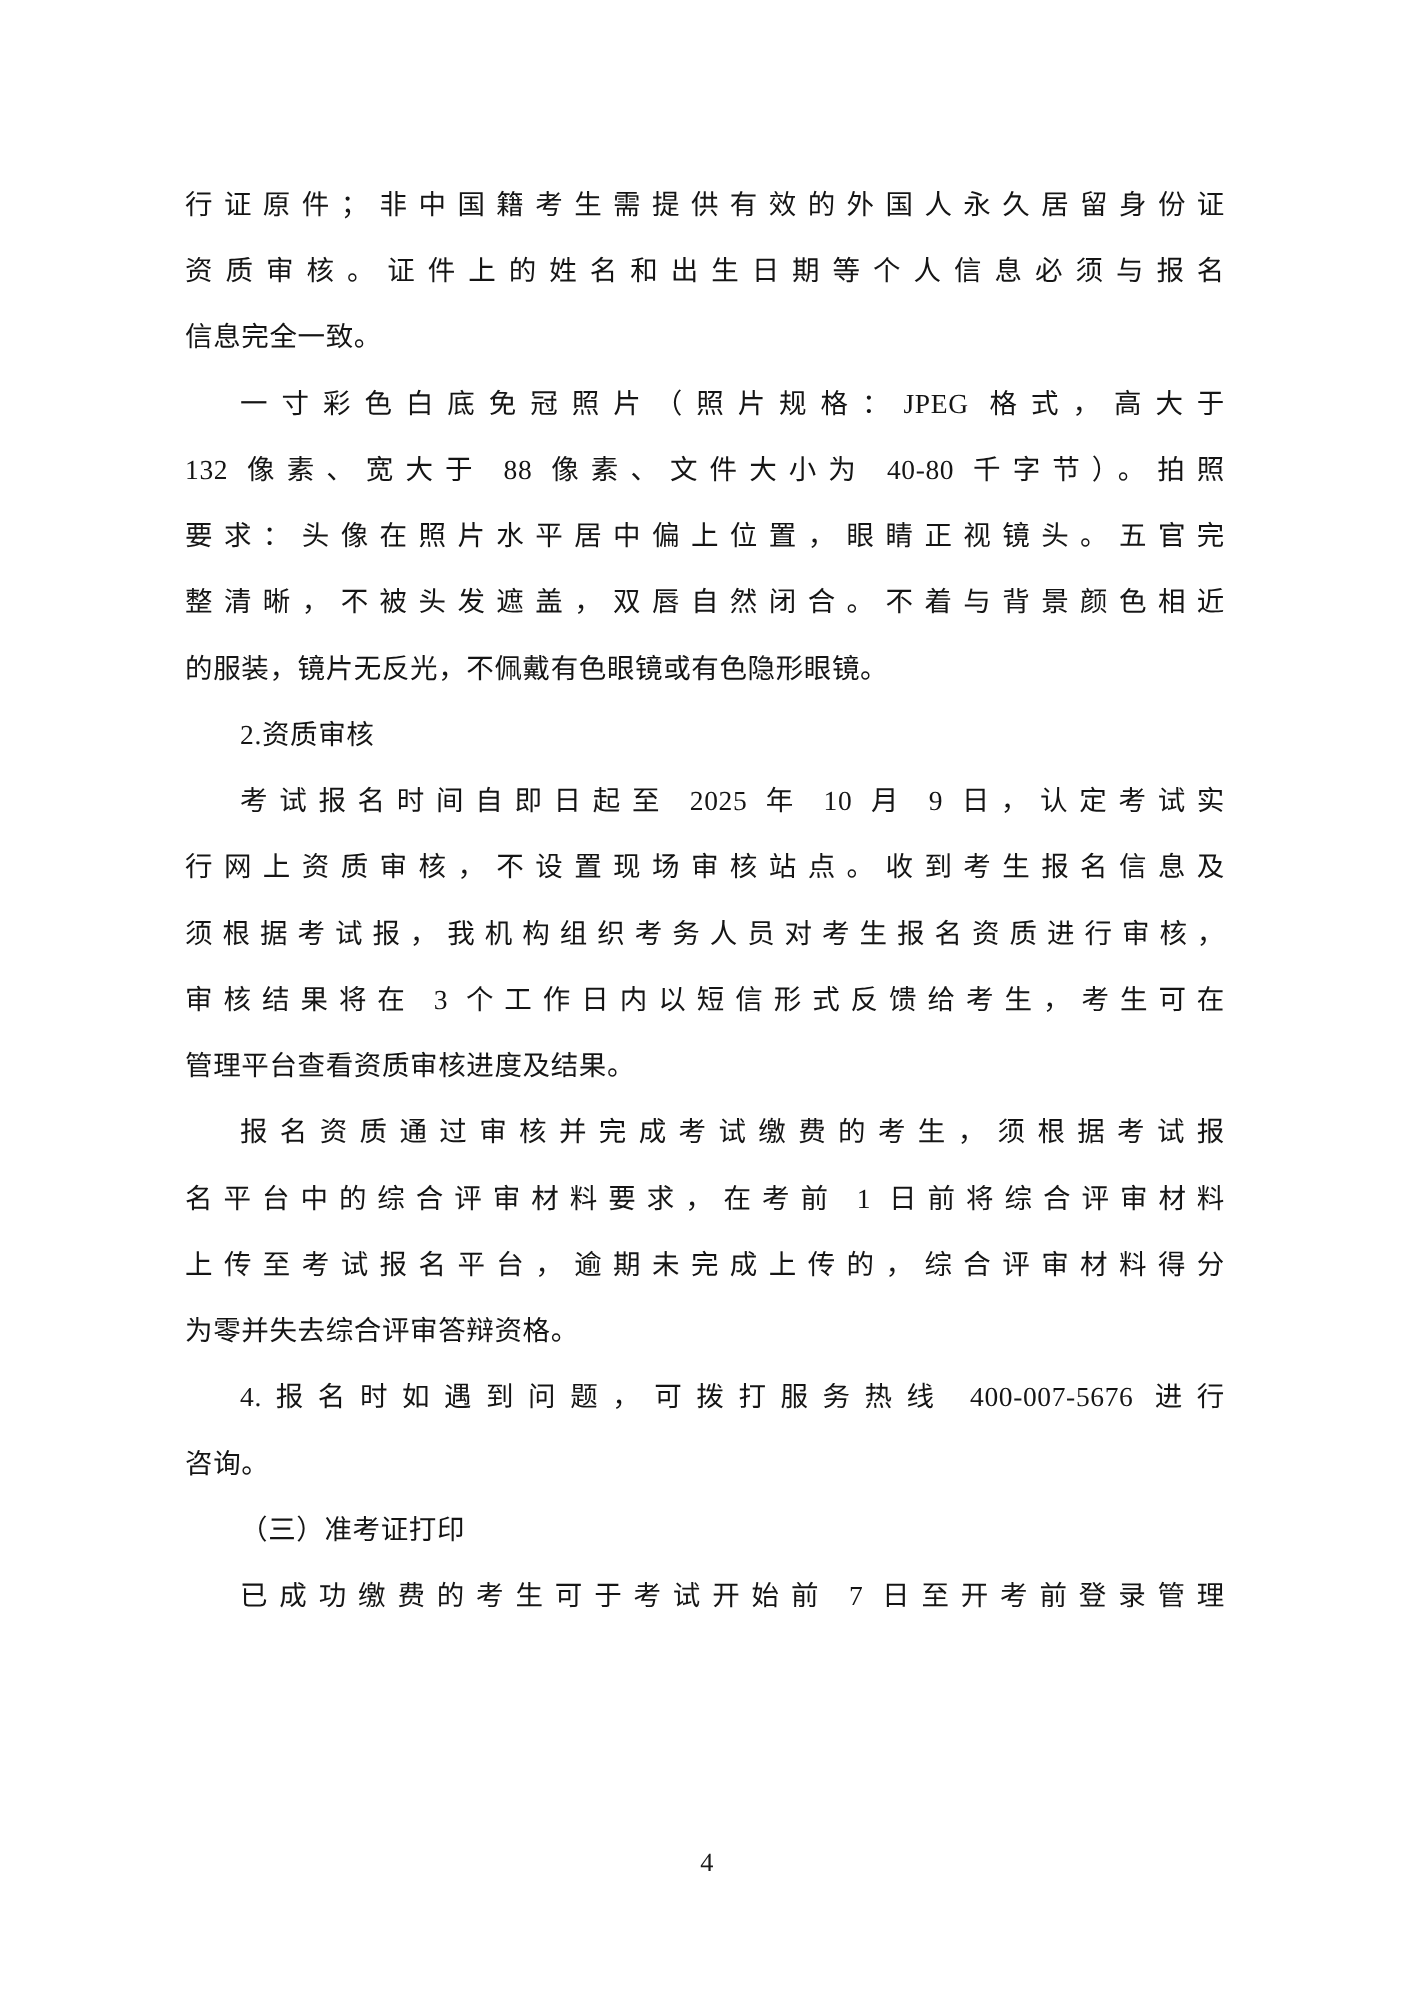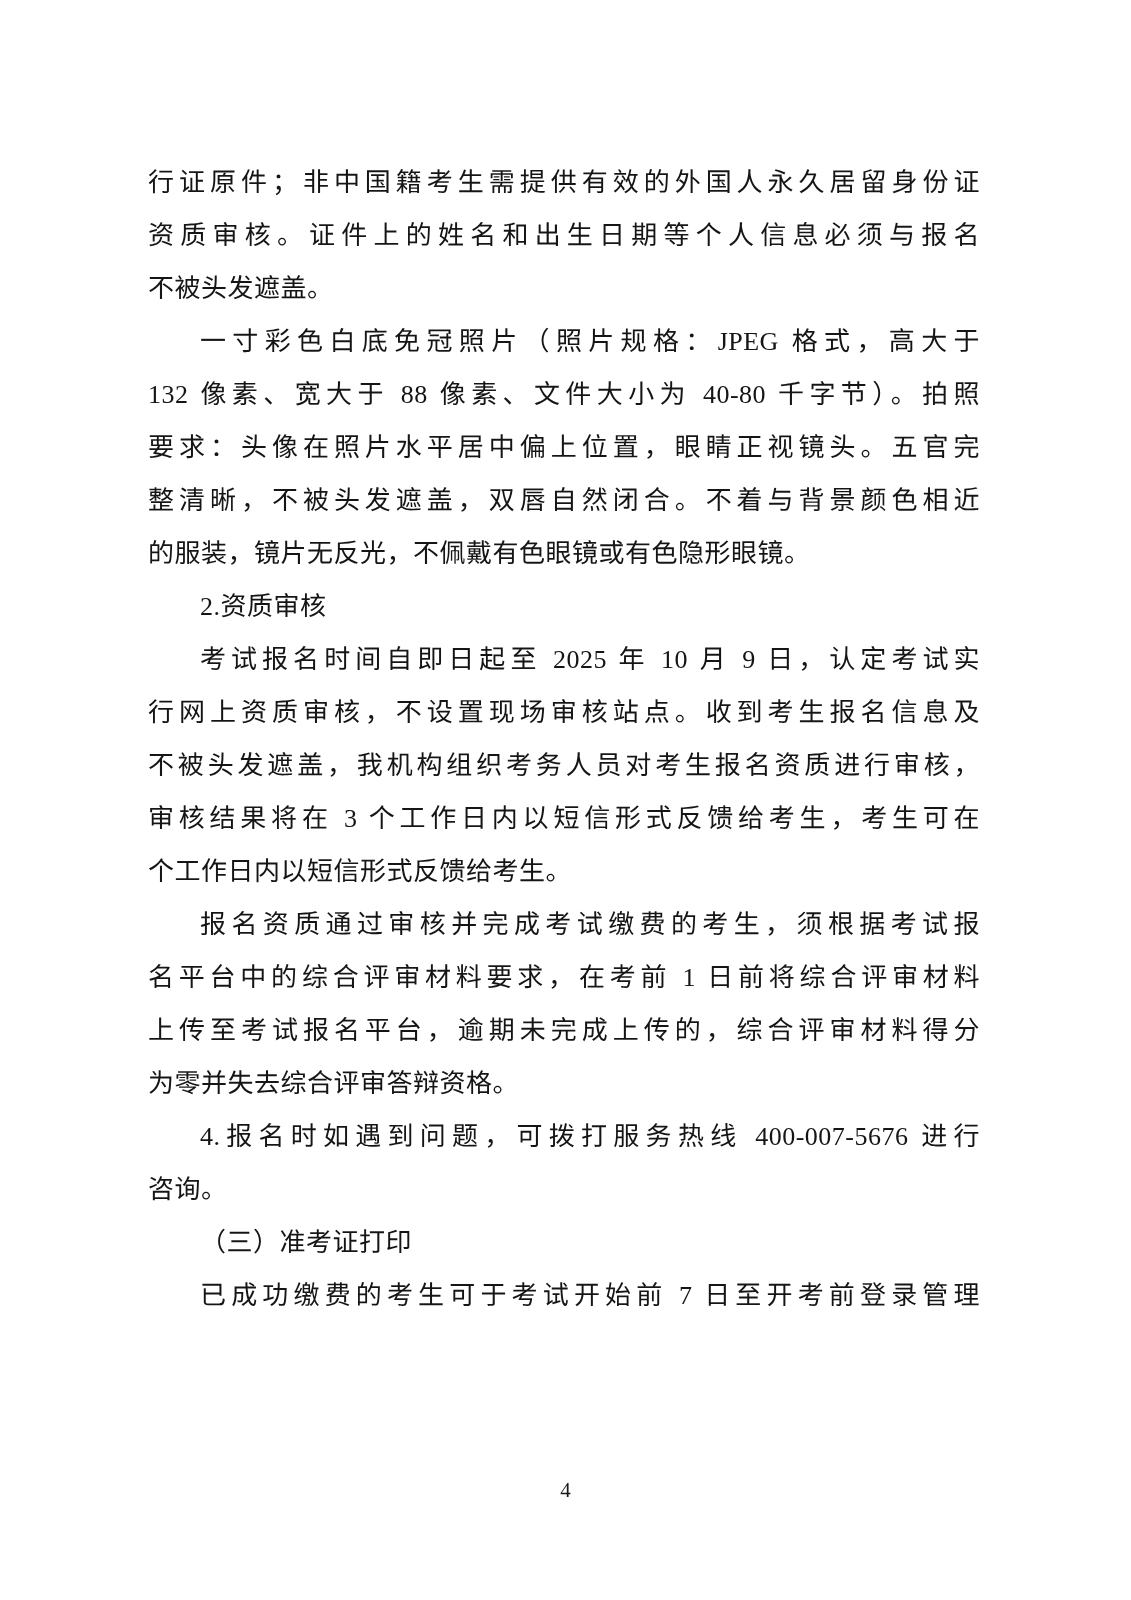--- a/index.html
+++ b/index.html
@@ -15,23 +15,23 @@
     font-family: "Liberation Serif", "DejaVu Serif", serif;
     color: #151515;
   }
   .page {
     position: absolute;
     inset: 0;
   }
   .text-block {
     position: absolute;
     left: 148px;
-    top: 156px;
+    top: 137px;
     width: 832px;
-    font-size: 26px;
+    font-size: 22px;
     line-height: 53px;
     letter-spacing: 0.5px;
   }
   .line {
     white-space: nowrap;
     text-align: left;
     text-justify: inter-character;
   }
   
   .line.j {
@@ -59,32 +59,32 @@
     color: #1a1a1a;
   }
 </style>
 </head>
 <body>
 
 <div class="page">
   <div class="text-block">
     <div class="line j">行证原件；非中国籍考生需提供有效的外国人永久居留身份证</div>
     <div class="line j">资质审核。证件上的姓名和出生日期等个人信息必须与报名</div>
-    <div class="line end">不被头发遮盖。</div>
+    <div class="line end">信息完全一致。</div>
     <div class="line j ind">一寸彩色白底免冠照片（照片规格：JPEG 格式，高大于</div>
     <div class="line j">132 像素、宽大于 88 像素、文件大小为 40-80 千字节）。拍照</div>
     <div class="line j">要求：头像在照片水平居中偏上位置，眼睛正视镜头。五官完</div>
     <div class="line j">整清晰，不被头发遮盖，双唇自然闭合。不着与背景颜色相近</div>
     <div class="line end">的服装，镜片无反光，不佩戴有色眼镜或有色隐形眼镜。</div>
     <div class="line end ind">2.资质审核</div>
     <div class="line j ind">考试报名时间自即日起至 2025 年 10 月 9 日，认定考试实</div>
     <div class="line j">行网上资质审核，不设置现场审核站点。收到考生报名信息及</div>
-    <div class="line j">不被头发遮盖，我机构组织考务人员对考生报名资质进行审核，</div>
+    <div class="line j">须根据考试报，我机构组织考务人员对考生报名资质进行审核，</div>
     <div class="line j">审核结果将在 3 个工作日内以短信形式反馈给考生，考生可在</div>
-    <div class="line end">个工作日内以短信形式反馈给考生。</div>
+    <div class="line end">管理平台查看资质审核进度及结果。</div>
     <div class="line j ind">报名资质通过审核并完成考试缴费的考生，须根据考试报</div>
     <div class="line j">名平台中的综合评审材料要求，在考前 1 日前将综合评审材料</div>
     <div class="line j">上传至考试报名平台，逾期未完成上传的，综合评审材料得分</div>
     <div class="line end">为零并失去综合评审答辩资格。</div>
     <div class="line j ind">4.报名时如遇到问题，可拨打服务热线 400-007-5676 进行</div>
     <div class="line end">咨询。</div>
     <div class="line end ind">（三）准考证打印</div>
     <div class="line j ind">已成功缴费的考生可于考试开始前 7 日至开考前登录管理</div>
   </div>
   <div class="page-number">4</div>

